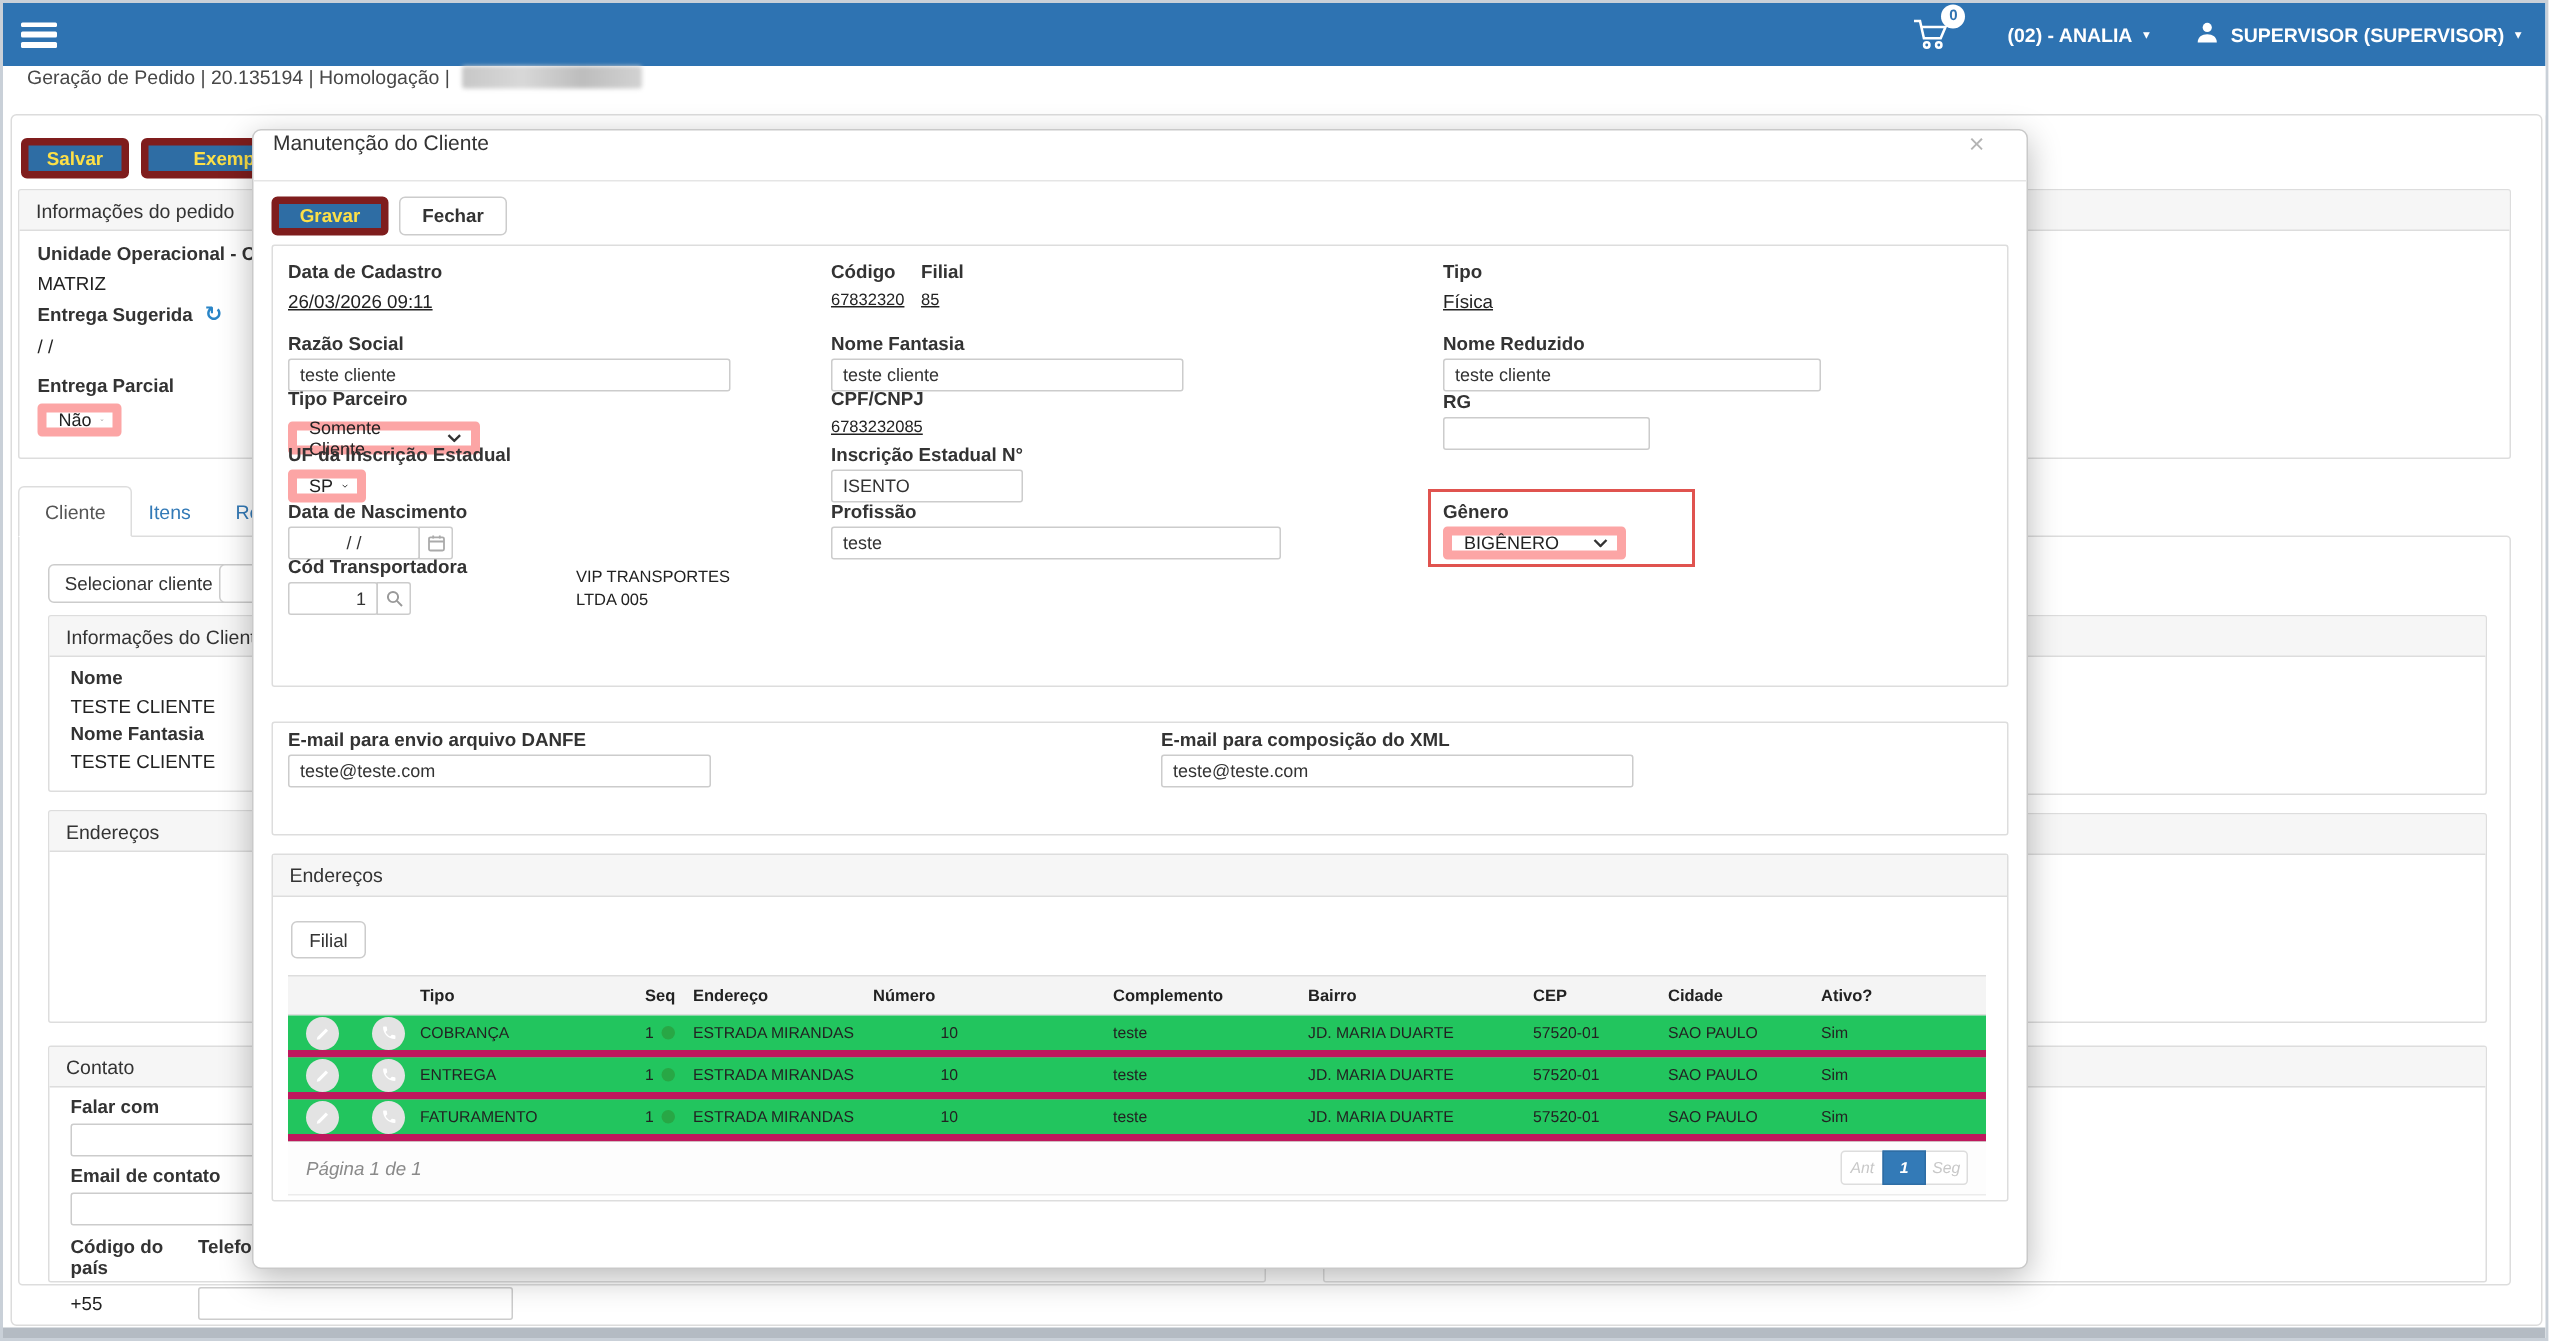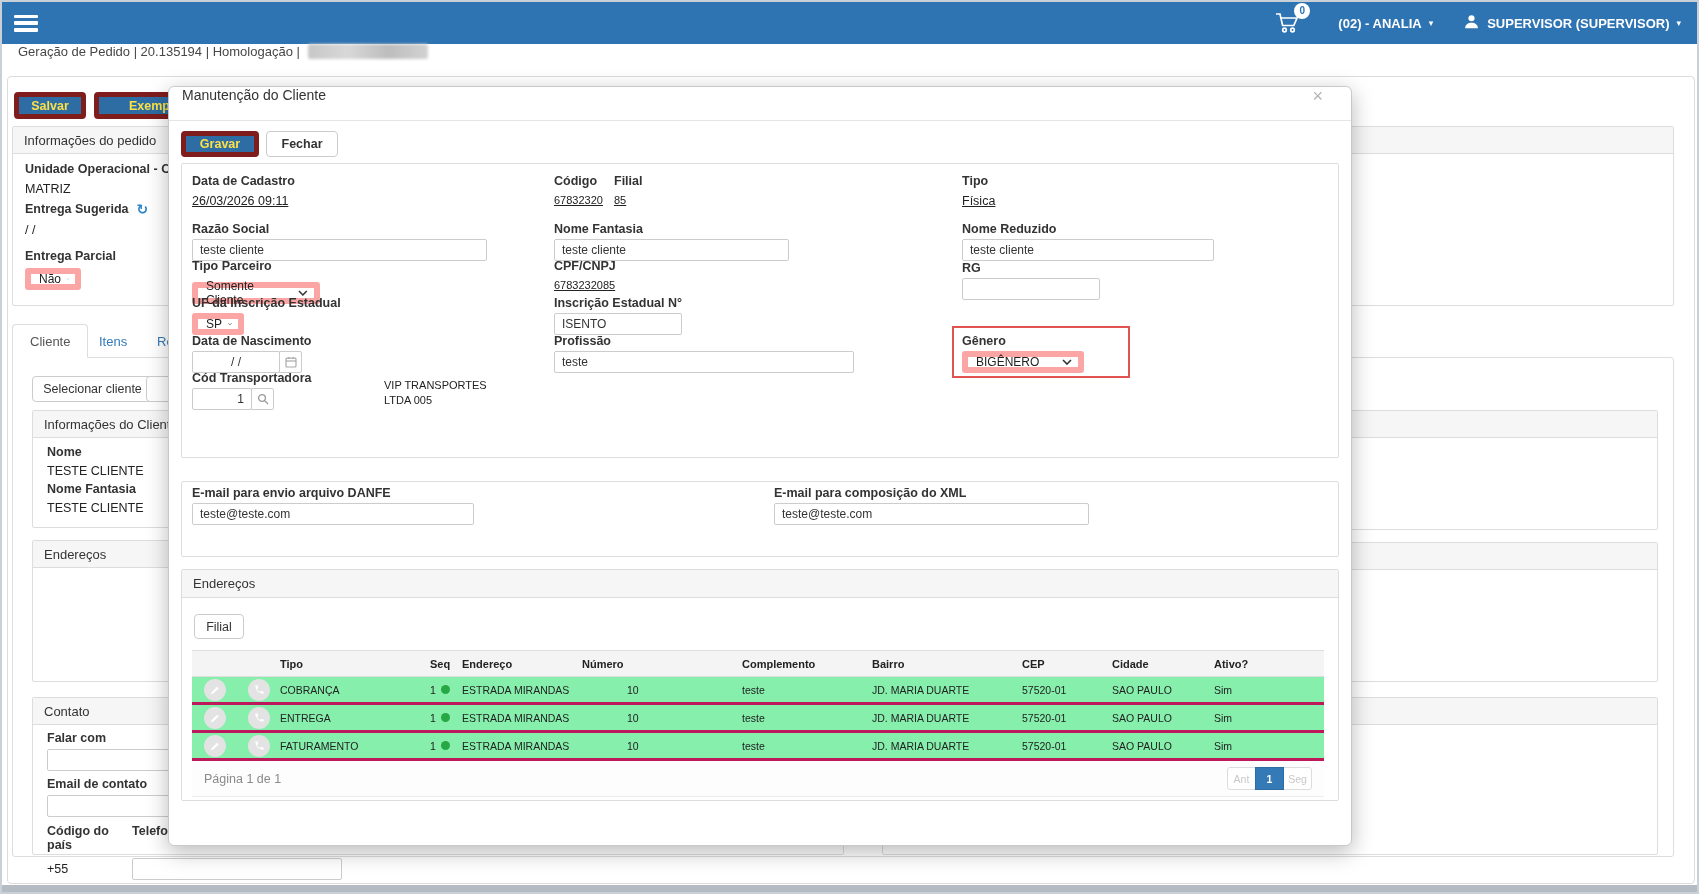--- a/index.html
+++ b/index.html
@@ -54,27 +54,27 @@
   .modal-h { height:34px; border-bottom:1px solid #e5e5e5; display:flex; justify-content:space-between; padding:0 28px 0 13px; }
   .modal-title { font-size:14px; color:#333; }
   .modal-x { font-size:18px; color:#b4b4b4; cursor:pointer; line-height:1; }
 
   .redbox { position:absolute; border:2px solid #e0534f; }
 
   
   .tbl { position:absolute; font-size:10.5px; color:#222; }
   .tblrow { display:grid; grid-template-columns:88px 150px 32px 120px 160px 130px 150px 90px 102px 1fr; align-items:center; }
   .tbl-head { height:27px; background:#f4f4f4; border-top:1px solid #ddd; border-bottom:1px solid #ddd; font-weight:700; font-size:11px; }
-  .tbl-r { height:28px; border-bottom:3px solid #be185d; background:#86efac; }
+  .tbl-r { height:28px; border-bottom:5px solid #be185d; background:#22c55e; }
   .cell-icons { display:flex; gap:22px; padding-left:12px; }
   .cicon { width:22px; height:22px; border-radius:50%; background:#e3e3e3; display:flex; align-items:center; justify-content:center; cursor:pointer; }
   .seqcell { display:flex; align-items:center; gap:5px; }
   .dot { width:9px; height:9px; border-radius:50%; background:#28a745; }
   .numcell { padding-left:45px; }
-  .tbl-f { height:36px; display:flex; align-items:center; justify-content:space-between; padding:0 12px; border-bottom:1px solid #ececec; background:#fdfdfd; }
+  .tbl-f { height:36px; display:flex; align-items:center; justify-content:space-between; padding:0 12px; border-bottom:1px solid #ececec; background:#fdfdfd;font-style:italic; }
   .pgn-label { font-size:12.5px; color:#8a8a8a; }
   .pgn { display:flex; }
   .pgn .pg { height:23px; min-width:29px; border:1px solid #ddd; background:#fff; color:#c8c8c8; font-size:10.5px; display:flex; align-items:center; justify-content:center; cursor:pointer; }
   .pgn .pg:first-child { border-radius:3px 0 0 3px; }
   .pgn .pg:last-child { border-radius:0 3px 3px 0; margin-left:-1px; }
   .pgn .pg.active { background:#337ab7; border-color:#2e6da4; color:#fff; font-weight:700; margin-left:-1px; z-index:1; }
 
   .refresh-ic { color:#2a85c7; font-size:14px; font-weight:700; cursor:pointer; }
   .info-2line { font-size:11px; color:#222; line-height:15px; }
   .bottom-strip { position:absolute; left:0; bottom:0; width:100%; height:7px; background:#b4bbc3; }

